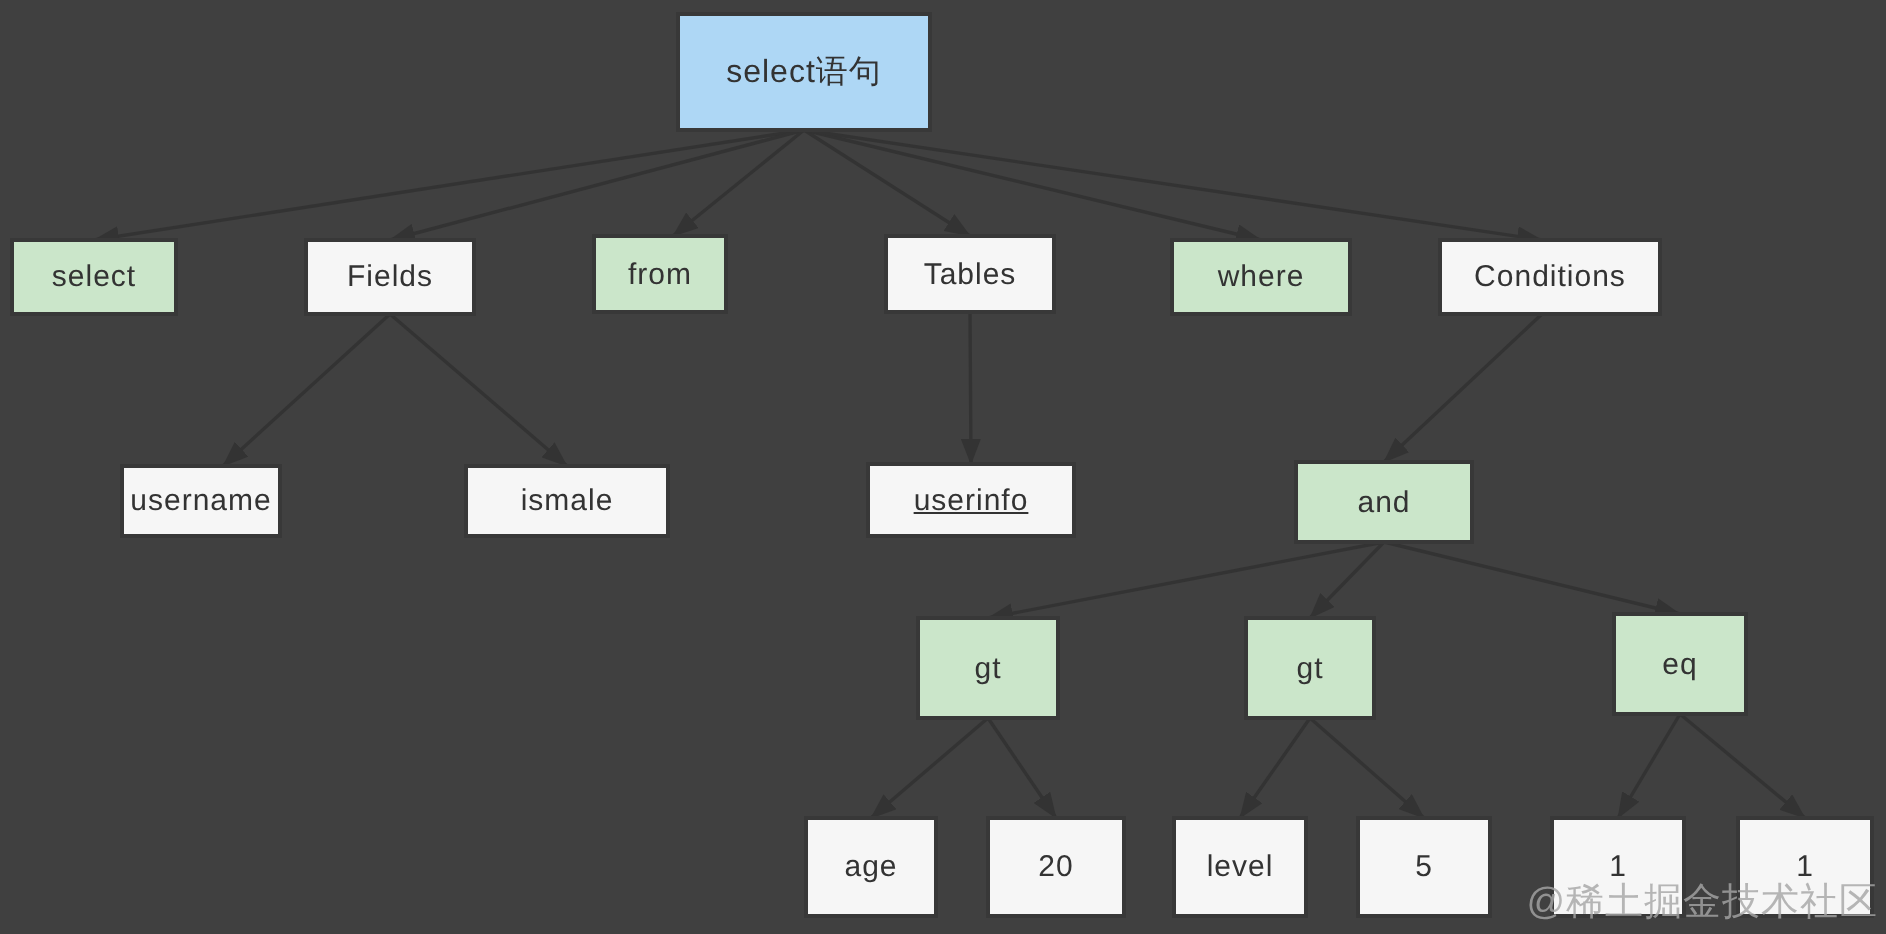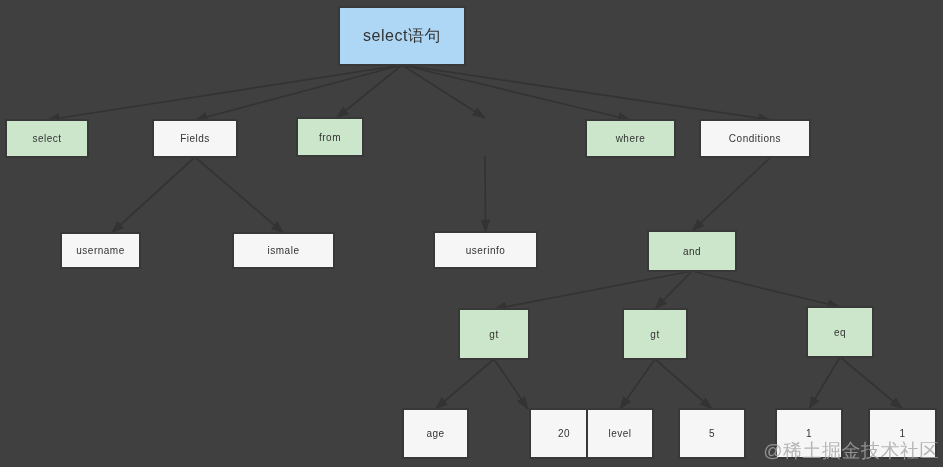--- a/index.html
+++ b/index.html
@@ -21,21 +21,21 @@
   #edges-layer marker path { fill: var(--arrow, #333333); }
   .node {
     position: absolute;
     box-sizing: border-box;
     border: 2px solid var(--border, #3a3a3a);
     background: var(--plain_fill, #f6f6f6);
     color: #333333;
     display: flex;
     align-items: center;
     justify-content: center;
-    font-size: 10px;
+    font-size: 15px;
     letter-spacing: 0.5px;
     white-space: nowrap;
   }
   .node.blue  { background: var(--root_fill, #aed7f5); font-size: 16px; }
   .node.green { background: var(--keyword_fill, #cbe6ca); }
   .watermark {
     position: absolute;
     right: 4px;
     bottom: 3px;
     font-size: 19px;
@@ -75,33 +75,34 @@
       <line x1="655" y1="359" x2="712" y2="409" marker-end="url(#arrowhead)"></line>
       <line x1="840" y1="357" x2="809" y2="409" marker-end="url(#arrowhead)"></line>
       <line x1="840" y1="357" x2="902.5" y2="409" marker-end="url(#arrowhead)"></line>
     </svg>
 
   <div class="node blue" style="left:338px; top:6px;   width:128px; height:60px;">select语句</div>
 
   <div class="node green" style="left:5px;   top:119px; width:84px;  height:39px;">select</div>
   <div class="node" style="left:152px; top:119px; width:86px;  height:39px;">Fields</div>
   <div class="node green" style="left:296px; top:117px; width:68px;  height:40px;">from</div>
+  <div class="node" style="left:442px; top:117px; width:86px;  height:40px;">Tables</div>
   <div class="node green" style="left:585px; top:119px; width:91px;  height:39px;">where</div>
-  <div class="node" style="left:699px; top:119px; width:112px; height:39px;">Conditions</div>
+  <div class="node" style="left:719px; top:119px; width:112px; height:39px;">Conditions</div>
 
   <div class="node" style="left:60px;  top:232px; width:81px; height:37px;">username</div>
   <div class="node" style="left:232px; top:232px; width:103px; height:37px;">ismale</div>
-  <div class="node" style="left:433px; top:231px; width:105px; height:38px;">userinfo</div>
+  <div class="node" style="left:433px; top:231px; width:105px; height:38px;text-decoration:underline;">userinfo</div>
   <div class="node green" style="left:647px; top:230px; width:90px;  height:42px;">and</div>
 
   <div class="node green" style="left:458px; top:308px; width:72px; height:52px;">gt</div>
   <div class="node green" style="left:622px; top:308px; width:66px; height:52px;">gt</div>
   <div class="node" style="left:402px; top:408px; width:67px; height:51px;">age</div>
 
   <div class="node green" style="left:806px; top:306px; width:68px; height:52px;">eq</div>
-  <div class="node" style="left:493px; top:408px; width:70px; height:51px;margin-left:36px;">20</div>
+  <div class="node" style="left:493px; top:408px; width:70px; height:51px;">20</div>
   <div class="node" style="left:586px; top:408px; width:68px; height:51px;">level</div>
   <div class="node" style="left:678px; top:408px; width:68px; height:51px;">5</div>
   <div class="node" style="left:775px; top:408px; width:68px; height:51px;">1</div>
   <div class="node" style="left:868px; top:408px; width:69px; height:51px;">1</div>
 
   <div class="watermark">@稀土掘金技术社区</div>
 </div>
 
 </body></html>

